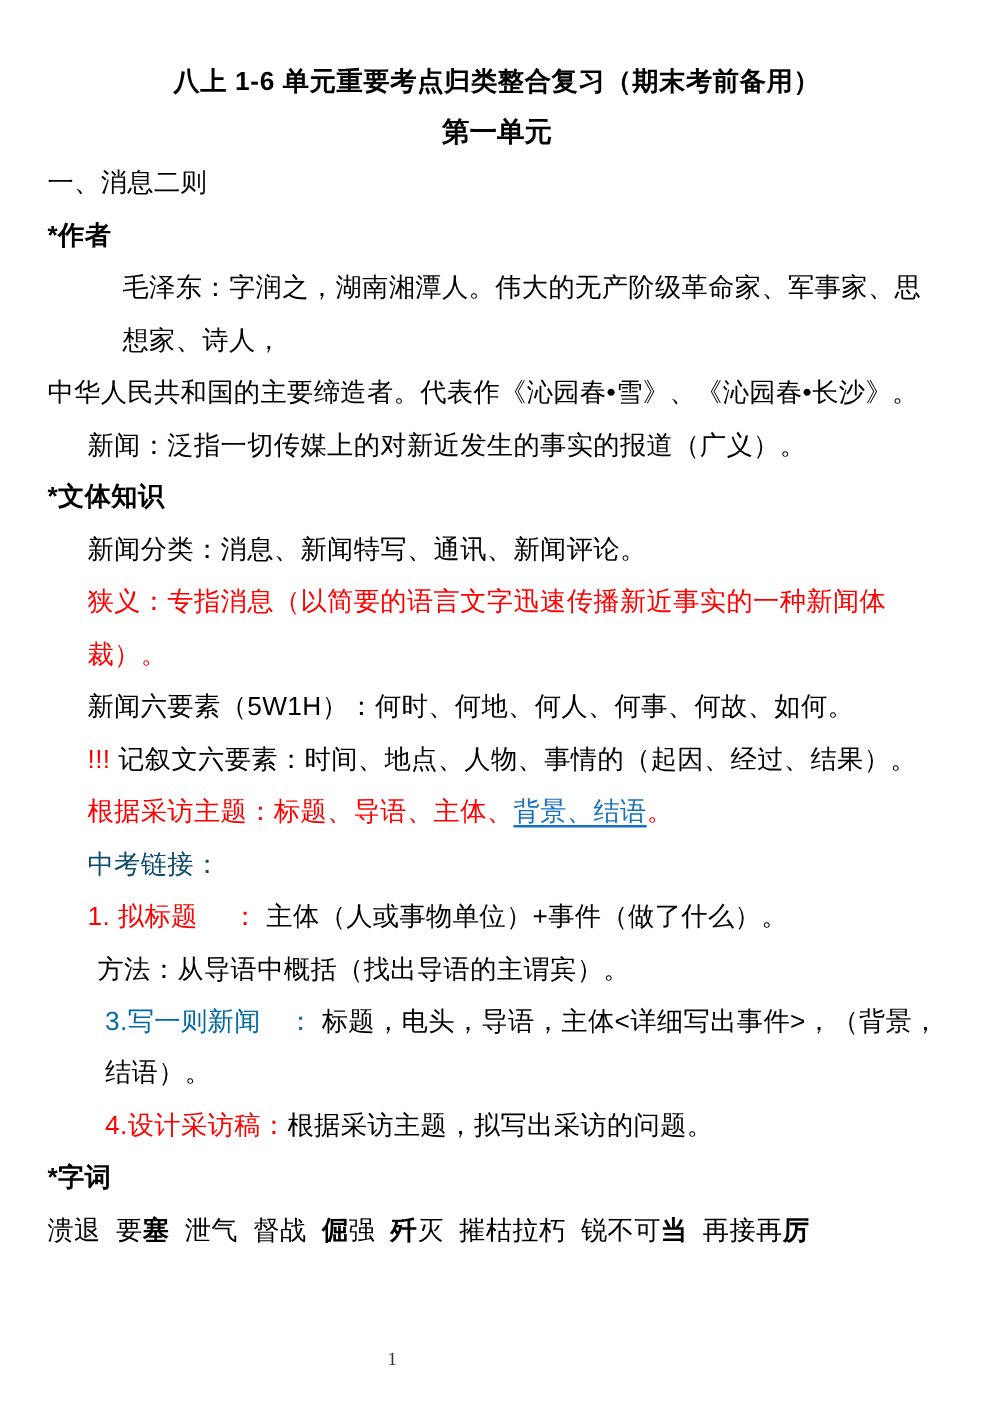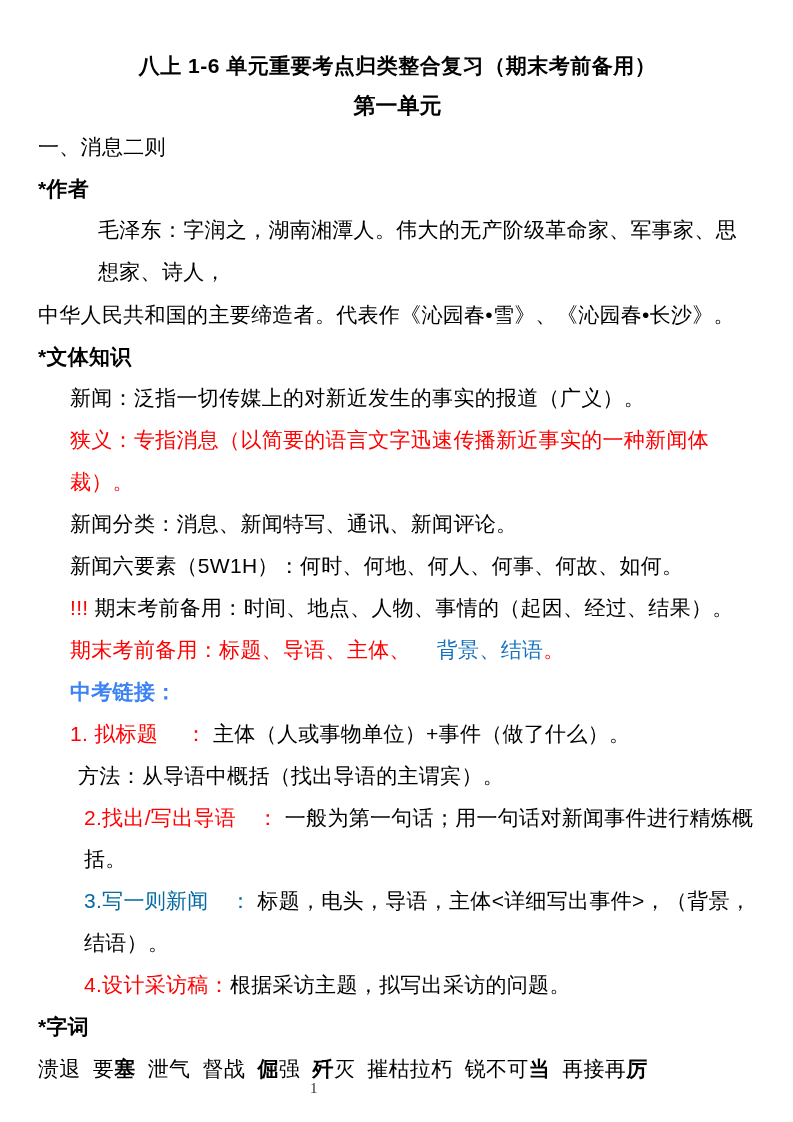--- a/index.html
+++ b/index.html
@@ -17,50 +17,49 @@
   }
   .subtitle {
     text-align: center; font-size: 22px; font-weight: bold;
     line-height: 40px; white-space: pre-wrap;
   }
   .lines { margin-top: 0px; }
   .line {
     font-size: 21px; line-height: 41.9px; white-space: pre-wrap;
     letter-spacing: 0.3px;
   }
-  .line .underlined { text-underline-offset: 4px; margin-left: 26px; }
+  .line .underlined { text-decoration: underline; text-underline-offset: 4px; }
   .page-number {
     position: absolute; top: 1080px; left: 310px;
     font-family: "Liberation Serif", "DejaVu Serif", serif;
     font-size: 15px; color: #333333;
   }
 </style>
 </head>
 <body>
 
 <div class="page">
   <div class="doc">
     <div class="title">八上 1-6 单元重要考点归类整合复习（期末考前备用）</div>
     <div class="subtitle">第一单元</div>
     <div class="lines">
         <div class="line"><span>一、消息二则</span></div>
         <div class="line"><span style="font-weight: bold;">*作者</span></div>
         <div class="line" style="padding-left: 60px; font-family: Liberation Serif, serif;"><span>毛泽东：字润之，湖南湘潭人。伟大的无产阶级革命家、军事家、思想家、诗人，</span></div>
         <div class="line"><span>中华人民共和国的主要缔造者。代表作《沁园春•雪》、《沁园春•长沙》。</span></div>
+        <div class="line" style="padding-left: 32px;"><span>新闻：泛指一切传媒上的对新近发生的事实的报道（广义）。</span></div>
         <div class="line"><span style="font-weight: bold;">*文体知识</span></div>
-        <div class="line" style="padding-left: 32px;"><span>新闻：泛指一切传媒上的对新近发生的事实的报道（广义）。</span></div>
+        <div class="line" style="padding-left: 32px;"><span>新闻分类：消息、新闻特写、通讯、新闻评论。</span></div>
         <div class="line" style="padding-left: 32px;"><span style="color: rgb(254, 0, 0);">狭义：专指消息（以简要的语言文字迅速传播新近事实的一种新闻体裁）。</span></div>
-        <div class="line" style="padding-left: 32px;"><span>新闻分类：消息、新闻特写、通讯、新闻评论。</span></div>
         <div class="line" style="padding-left: 32px;"><span>新闻六要素（5W1H）：何时、何地、何人、何事、何故、如何。</span></div>
-        <div class="line" style="padding-left: 32px;"><span style="color: rgb(254, 0, 0);">!!!</span><span> 期末考前备用：时间、地点、人物、事情的（起因、经过、结果）。</span></div>
-        <div class="line" style="padding-left: 32px;"><span style="color: rgb(254, 0, 0);">期末考前备用：标题、导语、主体、</span><span class="underlined" style="color: rgb(21, 112, 191);">背景、结语</span><span style="color: rgb(254, 0, 0);">。</span></div>
-        <div class="line" style="padding-left: 32px;"><span style="color: #3b82f6; font-weight: bold;">中考链接：</span></div>
+        <div class="line" style="padding-left: 32px;"><span style="color: rgb(254, 0, 0);">!!!</span><span> 记叙文六要素：时间、地点、人物、事情的（起因、经过、结果）。</span></div>
+        <div class="line" style="padding-left: 32px;"><span style="color: rgb(254, 0, 0);">根据采访主题：标题、导语、主体、</span><span class="underlined" style="color: rgb(21, 112, 191);">背景、结语</span><span style="color: rgb(254, 0, 0);">。</span></div>
+        <div class="line" style="padding-left: 32px;"><span style="color: #0c4a6e; font-weight: normal;">中考链接：</span></div>
         <div class="line" style="padding-left: 32px;"><span style="color: rgb(254, 0, 0);">1. 拟标题　 ：</span><span> 主体（人或事物单位）+事件（做了什么）。</span></div>
         <div class="line" style="padding-left: 40px;"><span>方法：从导语中概括（找出导语的主谓宾）。</span></div>
-        <div class="line" style="padding-left: 46px;"><span style="color: rgb(254, 0, 0);">2.找出/写出导语　：</span><span> 一般为第一句话；用一句话对新闻事件进行精炼概括。</span></div>
         <div class="line" style="padding-left: 46px;"><span style="color: #0369a1;">3.写一则新闻　：</span><span> 标题，电头，导语，主体&lt;详细写出事件&gt;，（背景，结语）。</span></div>
         <div class="line" style="padding-left: 46px;"><span style="color: rgb(254, 0, 0);">4.设计采访稿：</span><span>根据采访主题，拟写出采访的问题。</span></div>
         <div class="line"><span style="font-weight: bold;">*字词</span></div>
         <div class="line"><span>溃退  要</span><span style="font-weight: bold;">塞</span><span>  泄气  督战  </span><span style="font-weight: bold;">倔</span><span>强  </span><span style="font-weight: bold;">歼</span><span>灭  摧枯拉朽  锐不可</span><span style="font-weight: bold;">当</span><span>  再接再</span><span style="font-weight: bold;">厉</span></div>
       </div>
   </div>
   <div class="page-number">1</div>
 </div>
 
 </body></html>

